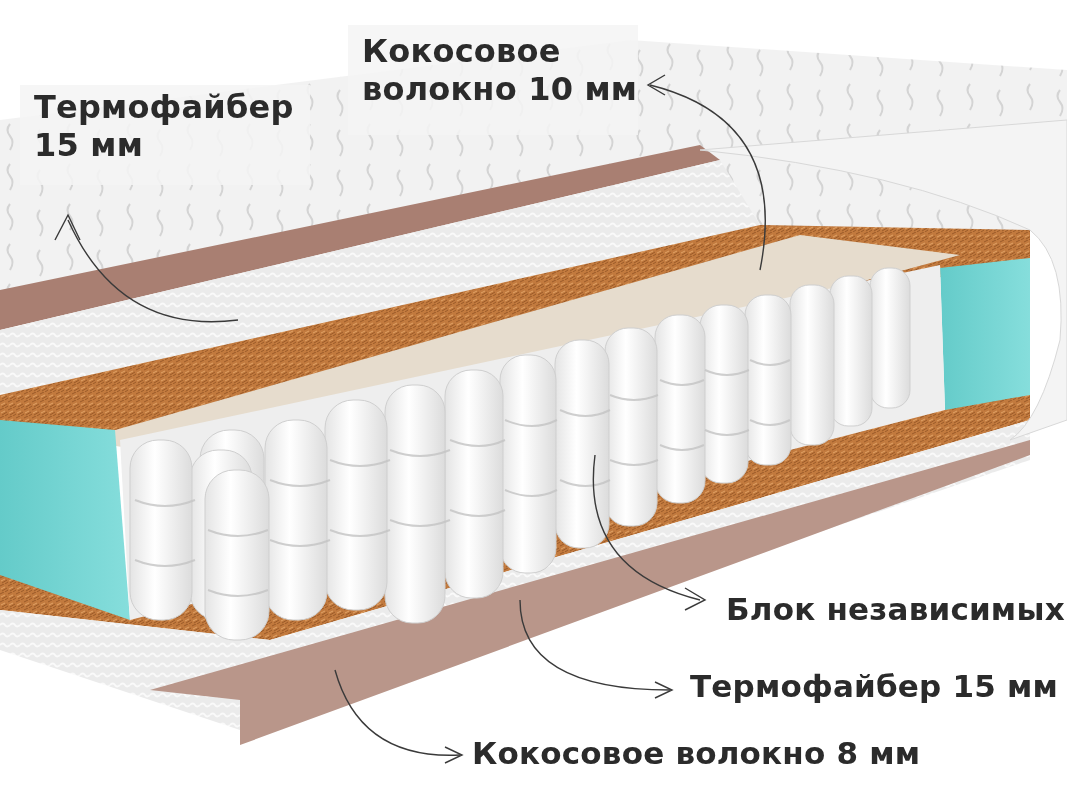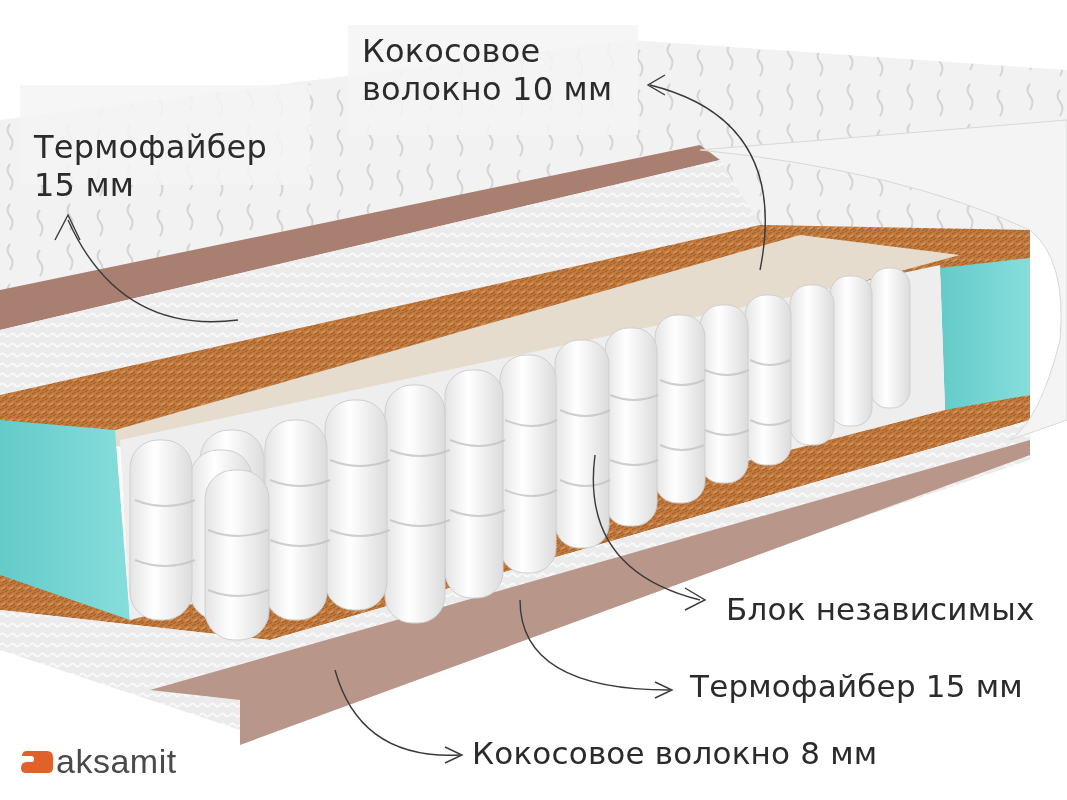--- a/index.html
+++ b/index.html
@@ -1,19 +1,19 @@
 <!DOCTYPE html>
 <html><head>
 <meta charset="utf-8">
 <style>
   html,body{margin:0;padding:0;background:#ffffff;}
   body{width:1067px;height:800px;position:relative;overflow:hidden;font-family:"DejaVu Sans","Liberation Sans",sans-serif;}
   .stage{position:absolute;left:0;top:0;width:1067px;height:800px;}
   svg.art{position:absolute;left:0;top:0;}
-  .label{position:absolute;color:#2b2b2b;font-weight:400;letter-spacing:0.2px;line-height:1.2;font-family:"DejaVu Sans","Liberation Sans",sans-serif;}
+  .label{position:absolute;color:#2b2b2b;font-weight:700;letter-spacing:0.2px;line-height:1.2;font-family:"DejaVu Sans","Liberation Sans",sans-serif;}
   .label-box{position:absolute;background:rgba(245,245,245,0.85);}
   .logo{position:absolute;left:20px;top:742px;display:flex;align-items:center;}
   .logo-text{font-family:"Liberation Sans","DejaVu Sans",sans-serif;font-size:34px;color:#4a4a4a;margin-left:2px;letter-spacing:0.5px;}
 </style>
 </head>
 <body>
 
 <div class="stage">
   <svg class="art" width="1067" height="800" viewBox="0 0 1067 800">
     <defs>
@@ -112,33 +112,27 @@
       <path d="M520 600 Q520 690 670 690"></path>
       <path d="M655 682 L672 690 L655 698"></path>
       <path d="M335 670 Q360 760 460 755"></path>
       <path d="M445 747 L462 755 L445 763"></path>
     </g>
   </svg>
 
   <div class="label-box" style="left:20px;top:85px;width:290px;height:100px;"></div>
   <div class="label-box" style="left:348px;top:25px;width:290px;height:110px;"></div>
 
-  <div class="label" style="left:34px;top:88px;font-size:32px;margin-top:40px;">
+  <div class="label" style="left:34px;top:88px;font-size:32px;">
     <div>Термофайбер</div>
     <div>15 мм</div>
   </div>
   <div class="label" style="left:362px;top:32px;font-size:32px;">
     <div>Кокосовое</div>
     <div>волокно 10 мм</div>
   </div>
   <div class="label" style="left:726px;top:558px;font-size:31px;line-height:1.3;margin-top:31px;">
     <div>Блок независимых</div>
   </div>
   <div class="label" style="left:682px;top:668px;font-size:31px;margin-left:8px;">Термофайбер 15 мм</div>
   <div class="label" style="left:472px;top:735px;font-size:31px;">Кокосовое волокно 8 мм</div>
 
-  <div class="logo">
-    <svg width="34" height="24" viewBox="0 0 34 24">
-      <path d="M2 6 Q2 1 7 1 L27 1 Q33 1 33 7 L33 18 Q33 23 28 23 L6 23 Q1 23 1 18 Q1 12 7 12 L12 12 Q14 12 14 9 Q14 6 11 6 Z" fill="#e0622a"></path>
-    </svg>
-    <span class="logo-text">aksamit</span>
-  </div>
 </div>
 
 </body></html>

